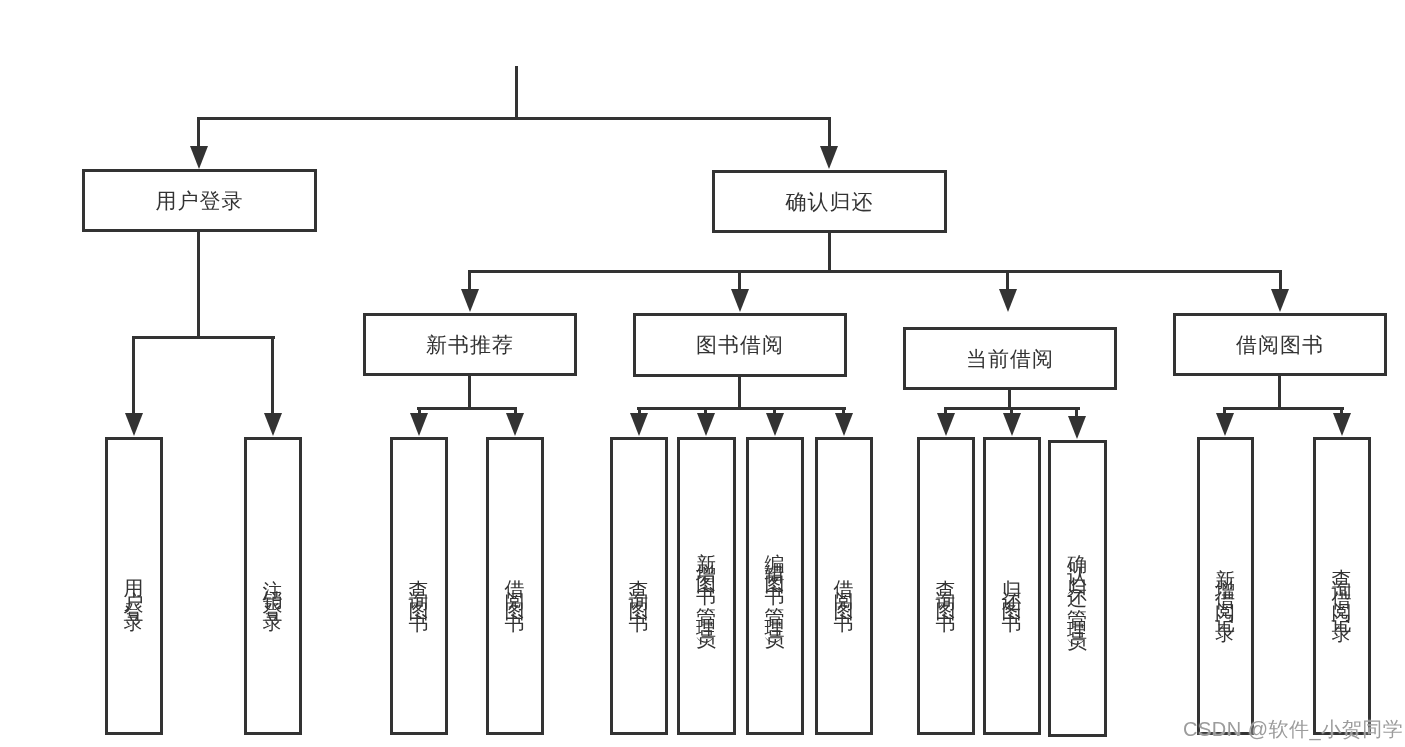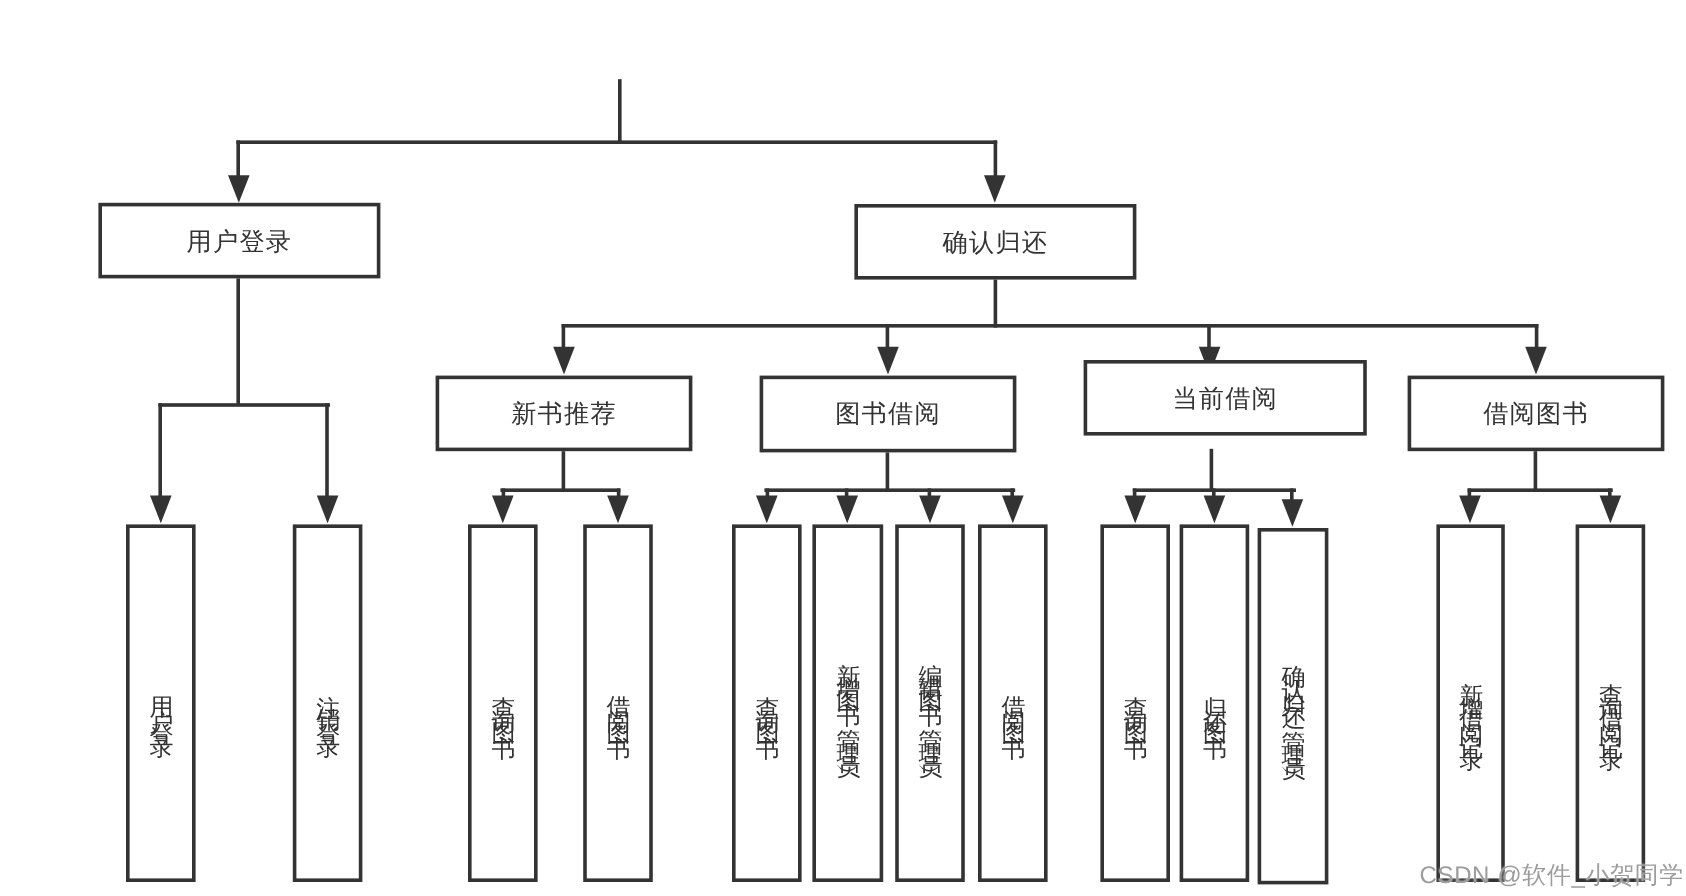--- a/index.html
+++ b/index.html
@@ -41,21 +41,21 @@
   <div class="box" style="left:712px;top:170px;width:235px;height:63px">
     <span>确认归还</span>
   </div>
 
   <div class="box" style="left:363px;top:313px;width:214px;height:63px">
     <span>新书推荐</span>
   </div>
   <div class="box" style="left:633px;top:313px;width:214px;height:64px">
     <span>图书借阅</span>
   </div>
-  <div class="box" style="left:903px;top:300px;width:236px;height:63px">
+  <div class="box" style="left:903px;top:327px;width:214px;height:63px">
     <span>当前借阅</span>
   </div>
   <div class="box" style="left:1173px;top:313px;width:214px;height:63px">
     <span>借阅图书</span>
   </div>
 
   <div class="box leaf" style="left:105px;top:437px;width:58px;height:298px">
     <span class="vtext">用户登录</span>
   </div>
   <div class="box leaf" style="left:244px;top:437px;width:58px;height:298px">

